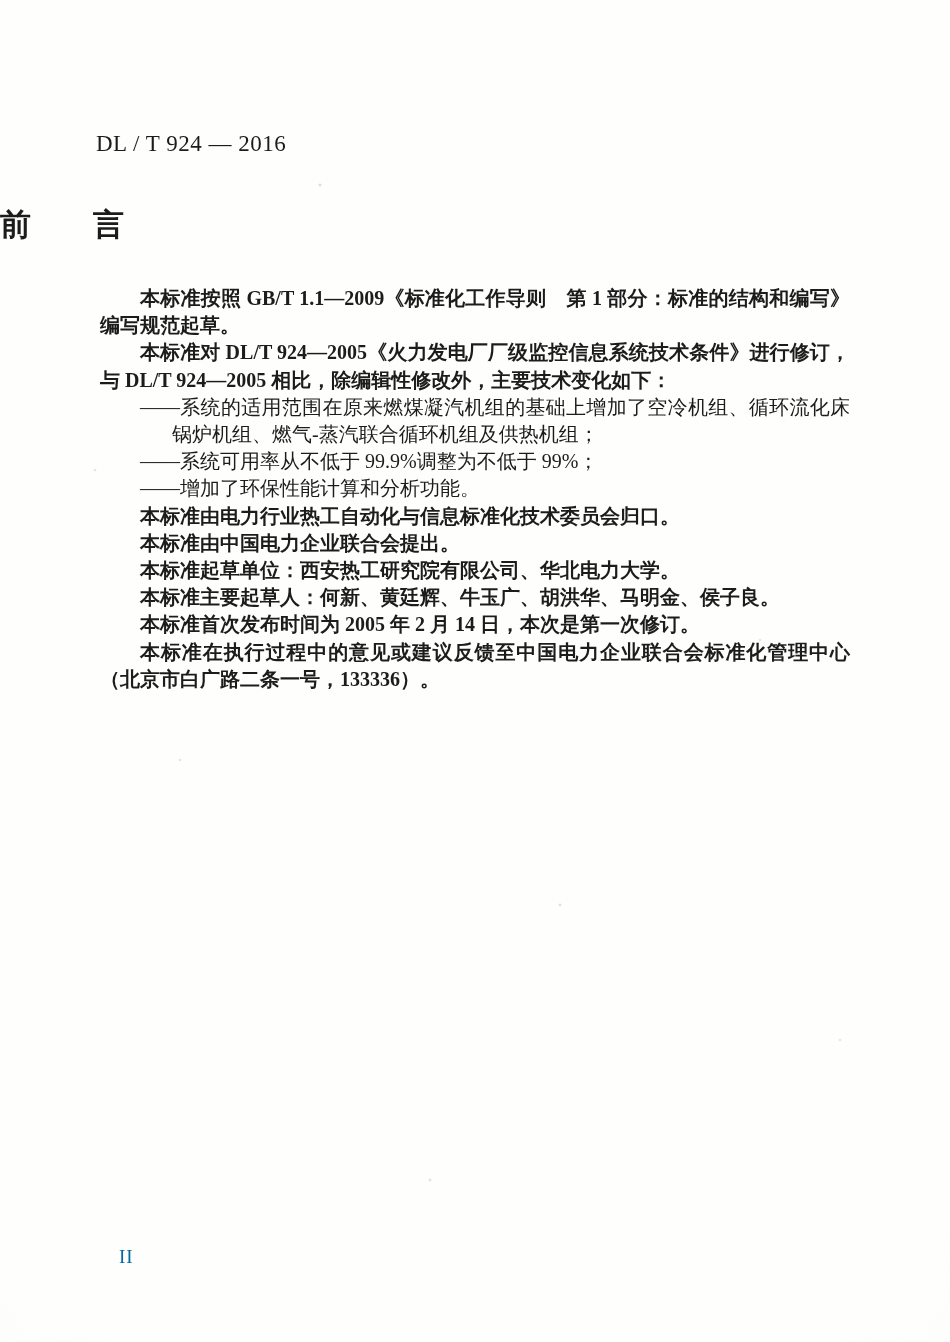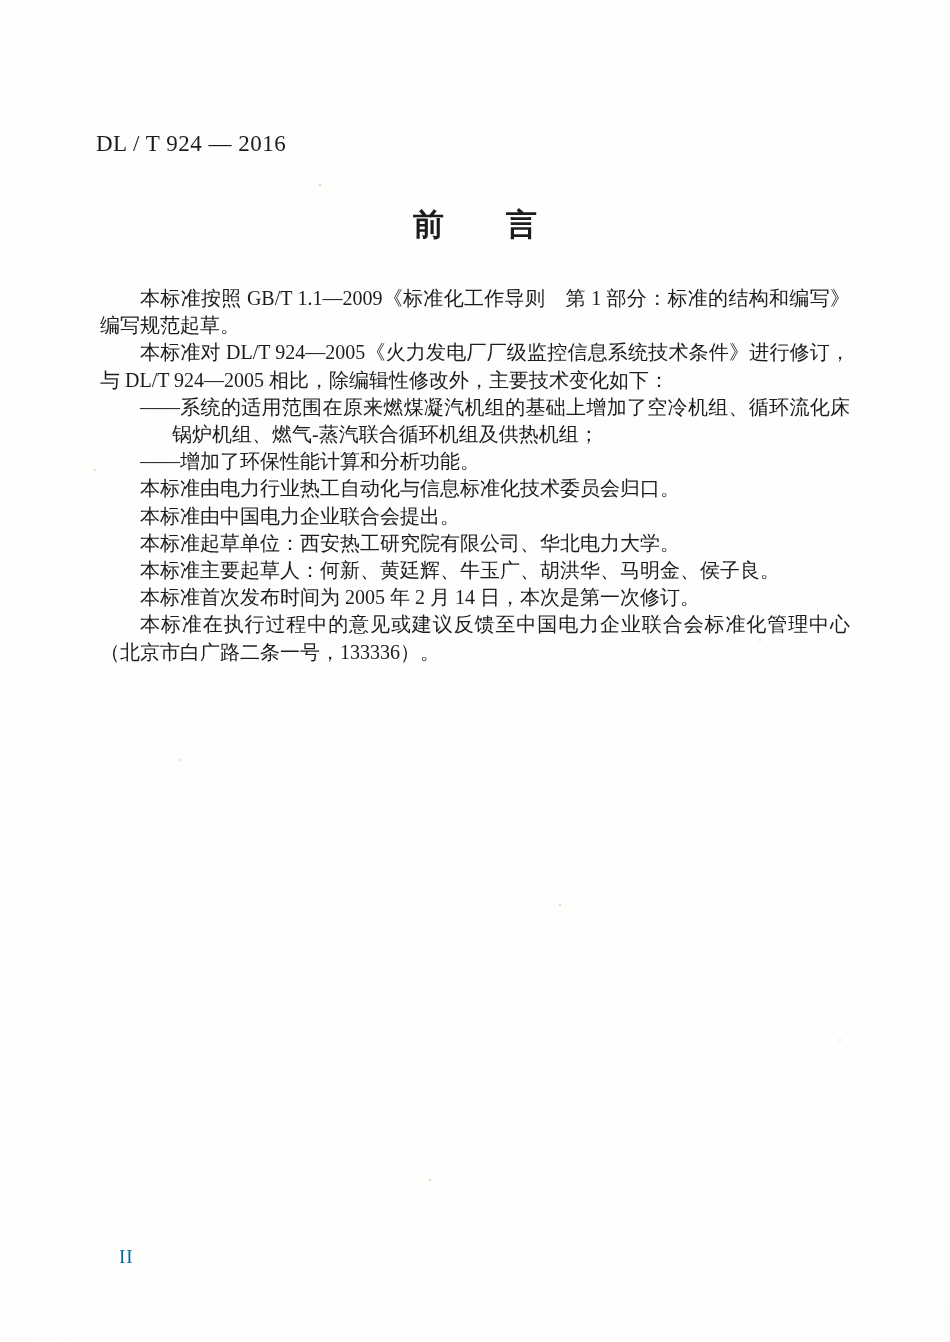--- a/index.html
+++ b/index.html
@@ -33,41 +33,41 @@
     font-size: 23px;
     font-weight: normal;
     letter-spacing: 0.5px;
     white-space: nowrap;
   }
   .doc-title {
     position: absolute;
     top: 204px;
     left: 0;
     width: 950px;
-    text-align: center;
     font-size: 31px;
     font-weight: bold;
     white-space: pre;
   }
   .doc-body {
     position: absolute;
     top: 285px;
     left: 100px;
     width: 750px;
     font-size: 20px;
     line-height: 27.2px;
     text-align: justify;
     text-justify: inter-character;
   }
   .doc-body p {
     margin: 0;
     padding: 0;
   }
   .doc-body p.indent {
     text-indent: 2em;
+    font-weight: bold;
   }
   .doc-body p.dash {
     padding-left: 3.6em;
     text-indent: -1.6em;
   }
   .page-number {
     position: absolute;
     top: 1246px;
     left: 119px;
     font-size: 19px;
@@ -79,20 +79,21 @@
 <body>
 
 <div class="doc-header">DL / T 924 — 2016</div>
 
 <div class="doc-title">前　　言</div>
 
 <div class="doc-body" id="doc-body">
     <p class="indent">本标准按照 GB/T 1.1—2009《标准化工作导则　第 1 部分：标准的结构和编写》编写规范起草。</p>
     <p class="indent">本标准对 DL/T 924—2005《火力发电厂厂级监控信息系统技术条件》进行修订，与 DL/T 924—2005 相比，除编辑性修改外，主要技术变化如下：</p>
     <p class="dash">——系统的适用范围在原来燃煤凝汽机组的基础上增加了空冷机组、循环流化床锅炉机组、燃气-蒸汽联合循环机组及供热机组；</p>
+    <p class="dash">——系统可用率从不低于 99.9%调整为不低于 99%；</p>
     <p class="dash">——增加了环保性能计算和分析功能。</p>
     <p class="indent">本标准由电力行业热工自动化与信息标准化技术委员会归口。</p>
     <p class="indent">本标准由中国电力企业联合会提出。</p>
     <p class="indent">本标准起草单位：西安热工研究院有限公司、华北电力大学。</p>
     <p class="indent">本标准主要起草人：何新、黄廷辉、牛玉广、胡洪华、马明金、侯子良。</p>
     <p class="indent">本标准首次发布时间为 2005 年 2 月 14 日，本次是第一次修订。</p>
     <p class="indent">本标准在执行过程中的意见或建议反馈至中国电力企业联合会标准化管理中心（北京市白广路二条一号，133336）。</p>
   </div>
 
 <div class="page-number">II</div>

